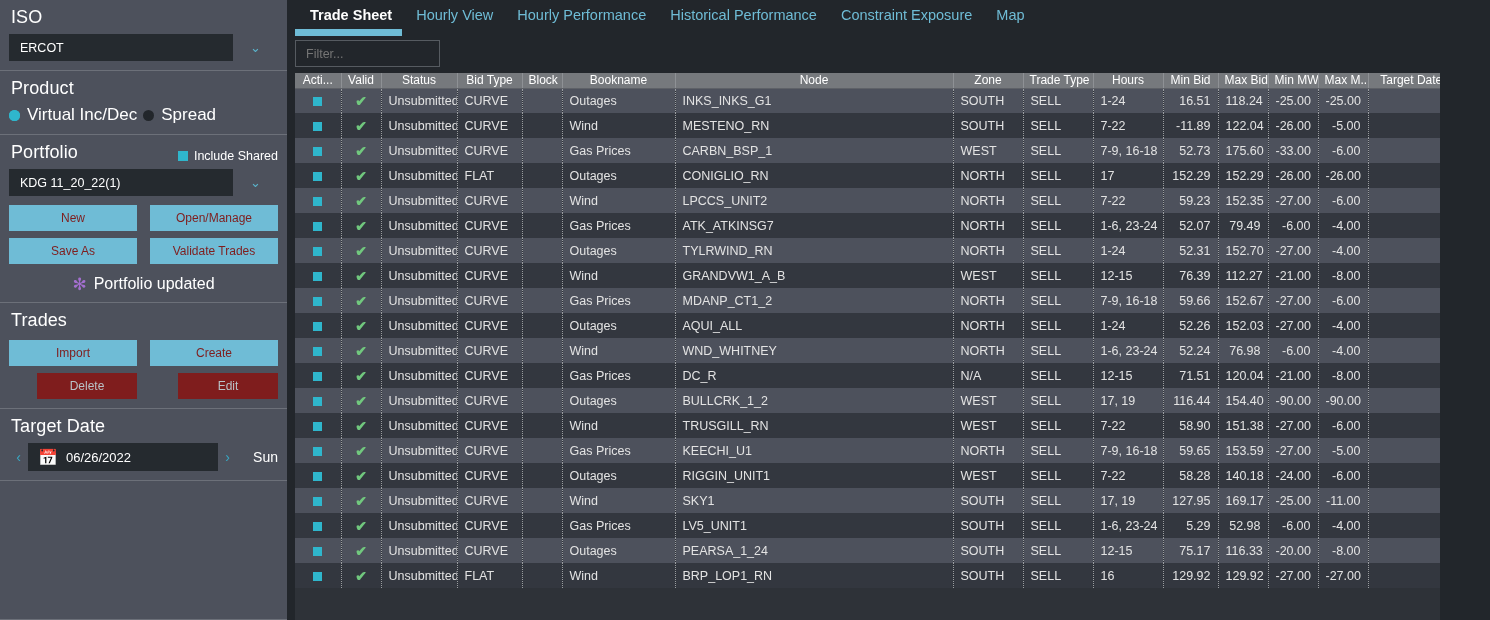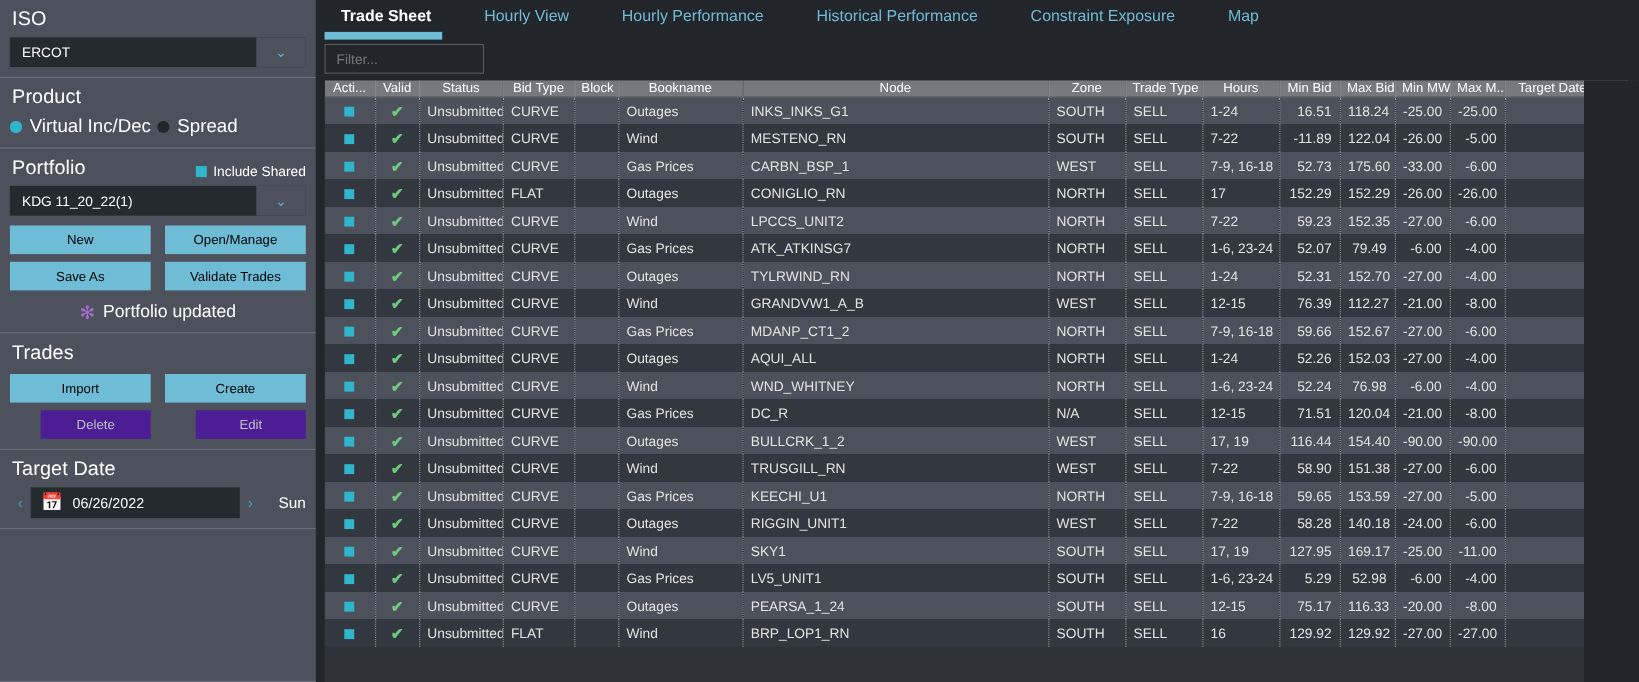--- a/index.html
+++ b/index.html
@@ -43,24 +43,24 @@
   }
   .radio-row{display:flex;align-items:flex-end;gap:6px;margin-top:2px;}
   .radio{display:flex;align-items:center;gap:7px;font-size:17px;color:#ffffff;}
   .dot{width:11px;height:11px;border-radius:50%;background:#22262b;display:inline-block;}
   .dot.on{background:#2fb6cc;box-shadow:inset 0 0 0 1px #2fb6cc;}
   .chk-wrap{display:flex;align-items:center;gap:6px;font-size:12.5px;color:#ffffff;}
   .chk{width:10px;height:10px;background:#2fb6cc;display:inline-block;}
   .btn-grid{display:grid;grid-template-columns:1fr 1fr;gap:7px 13px;margin-top:9px;}
   .btn{
     height:26px;display:flex;align-items:center;justify-content:center;
-    background:#6fbcd6;color:#000000;font-size:12px;border:none;cursor:pointer;
+    background:#6fbcd6;color:#7f1d1d;font-size:12px;border:none;cursor:pointer;
     font-family:"Liberation Sans", sans-serif;
   }
-  .btn.disabled{background:#4c1d95;color:#b9c2c7;margin-left:28px;}
+  .btn.disabled{background:#7f1d1d;color:#b9c2c7;margin-left:28px;}
   .status-line{
     display:flex;align-items:center;justify-content:center;gap:7px;
     margin-top:11px;font-size:16px;color:#ffffff;
   }
   .star{color:#a46fd0;font-size:17px;line-height:1;}
   .date-row{display:flex;align-items:center;gap:0;margin-top:3px;}
   .navbtn{
     width:19px;height:28px;display:flex;align-items:center;justify-content:center;
     color:#38a8c4;font-size:14px;background:transparent;cursor:pointer;
   }
@@ -71,21 +71,21 @@
   .datebox .dtxt{font-size:13px;color:#ffffff;}
   .dow{margin-left:16px;font-size:14px;color:#ffffff;}
   .submit-btn{
     width:100%;height:26px;margin-top:8px;background:#6fbcd6;color:#ffffff;
     display:flex;align-items:center;justify-content:center;font-size:12px;cursor:pointer;
   }
   .sb-spacer{flex:1;border-bottom:1px solid #6c7079;background:#4d515c;}
 
   
   #main{flex:1;height:620px;background:#22262b;display:flex;flex-direction:column;min-width:0;}
-  #tabs{display:flex;align-items:flex-start;padding:0 0 0 8px;height:29px;gap:24px;}
+  #tabs{display:flex;align-items:flex-start;padding:0 0 0 8px;height:29px;}
   .tab{
     position:relative;padding:7px 12px 6px 12px;font-size:14.5px;color:#6fbcd6;cursor:pointer;
     white-space:nowrap;
   }
   .tab.active{color:#ffffff;font-weight:bold;}
   #tabunderline{height:7px;width:107px;background:#6fbcd6;margin-left:5px;}
   #filterwrap{padding:4px 0 6px 5px;}
   #filter{
     width:145px;height:27px;background:#22262b;border:1px solid #565b61;
     color:#9aa0a6;font-size:12.5px;padding-left:10px;box-sizing:border-box;

